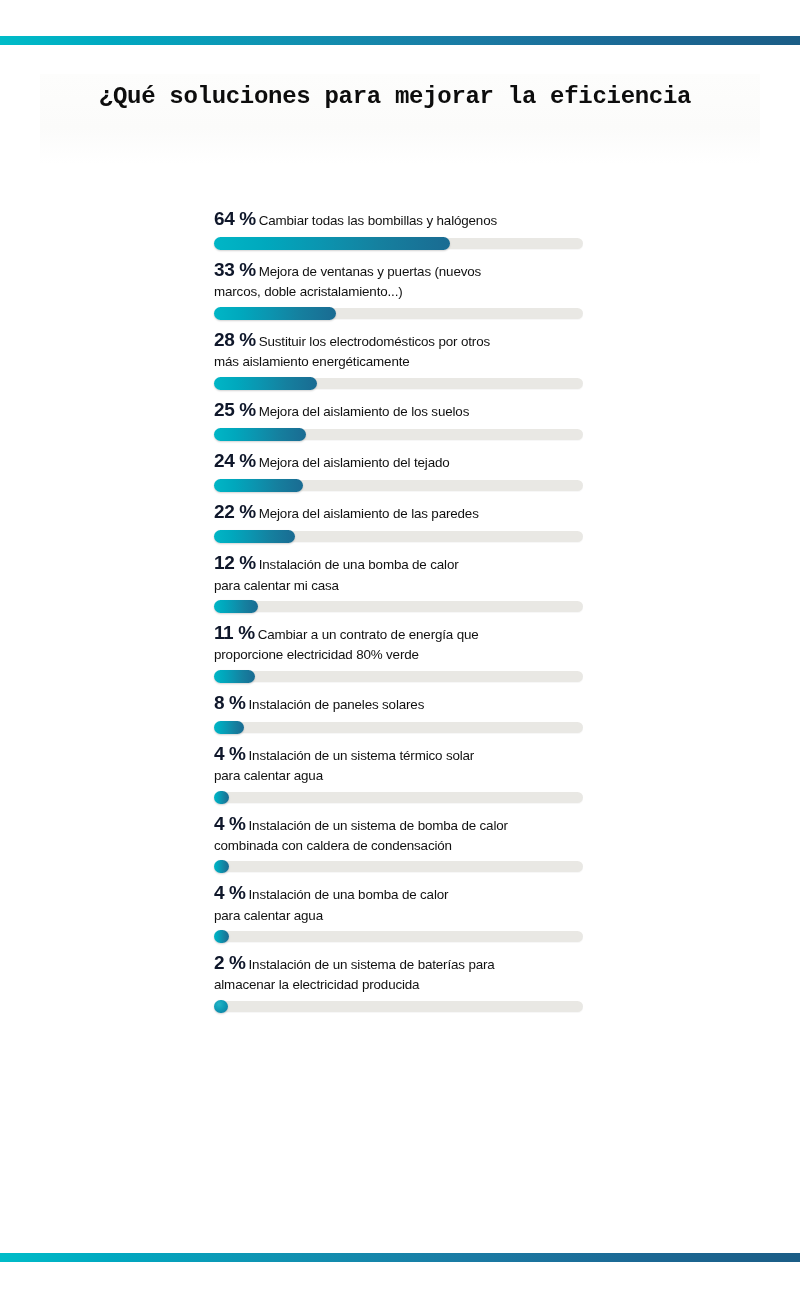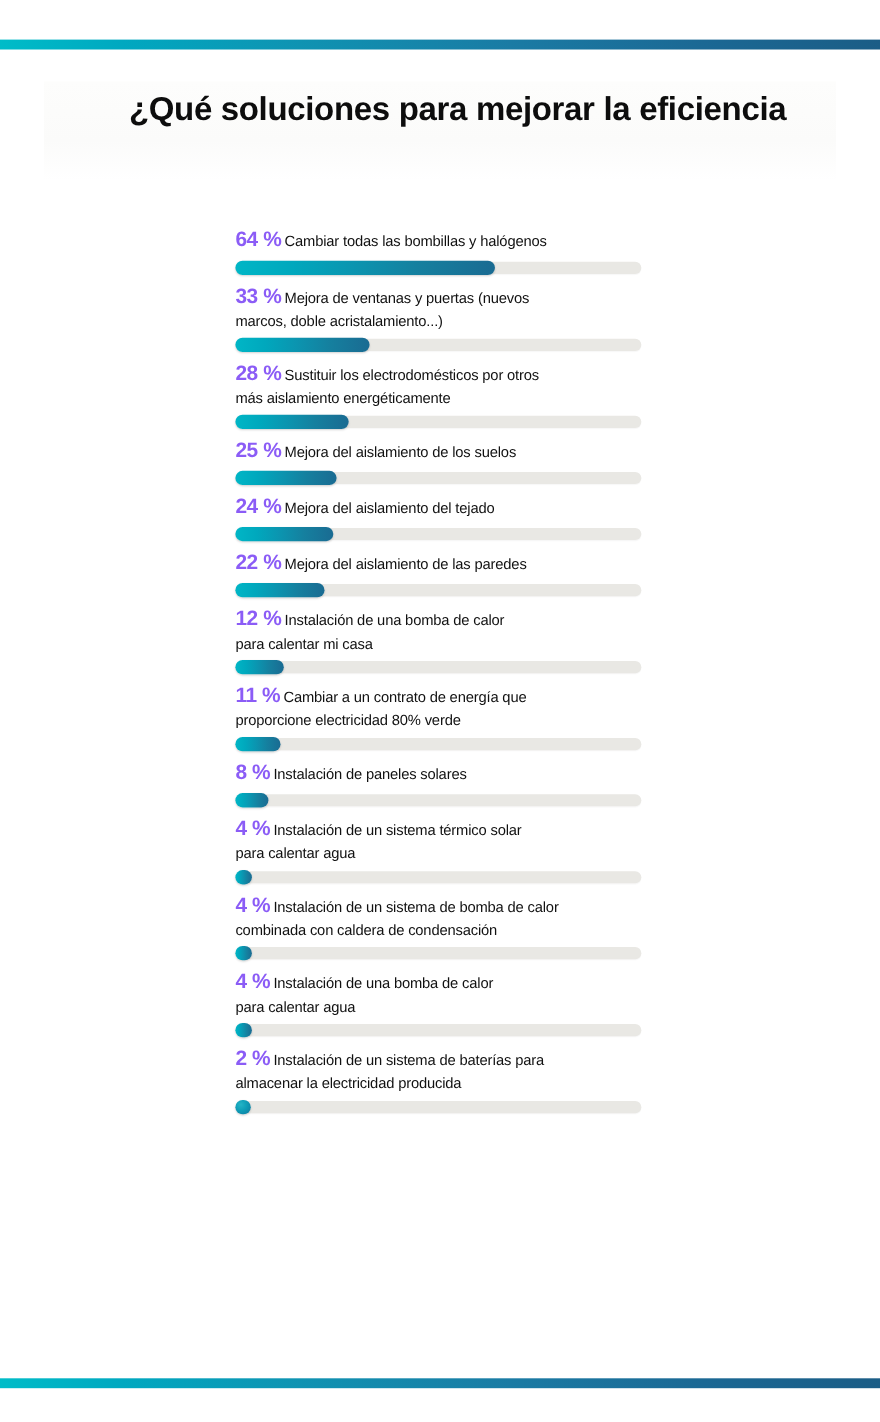--- a/index.html
+++ b/index.html
@@ -36,30 +36,30 @@
   .title-panel {
     position: absolute;
     left: 40px;
     top: 74px;
     width: 720px;
     height: 90px;
     background: linear-gradient(180deg,#fdfdfc 0%, #fbfbfa 60%, #ffffff 100%);
   }
   .chart-title {
     position: absolute;
-    left: 56px;
+    left: 35px;
     top: 82px;
     width: 720px;
     text-align: center;
-    font-size: 30px;
+    font-size: 24px;
     font-weight: 700;
     line-height: 1.23;
     letter-spacing: -0.3px;
     color: #0d0d0d;
-    font-family: Liberation Sans, sans-serif;
+    font-family: Liberation Mono, monospace;
   }
 
   
   .bars {
     position: absolute;
     left: 214px;
     top: 206px;
     width: 372px;
   }
   .bar-row {
@@ -71,21 +71,21 @@
     line-height: 1.38;
     color: #111111;
     letter-spacing: -0.15px;
     margin-bottom: 6px;
     white-space: nowrap;
   }
   .bar-pct {
     font-size: 19px;
     font-weight: 700;
     letter-spacing: -0.4px;
-    color: #8b5cf6;
+    color: #0f172a;
     margin-right: 3px;
   }
   .bar-desc-line {
     display: block;
   }
   .track {
     position: relative;
     width: 369px;
     height: 11px;
     background: #e9e8e4;

